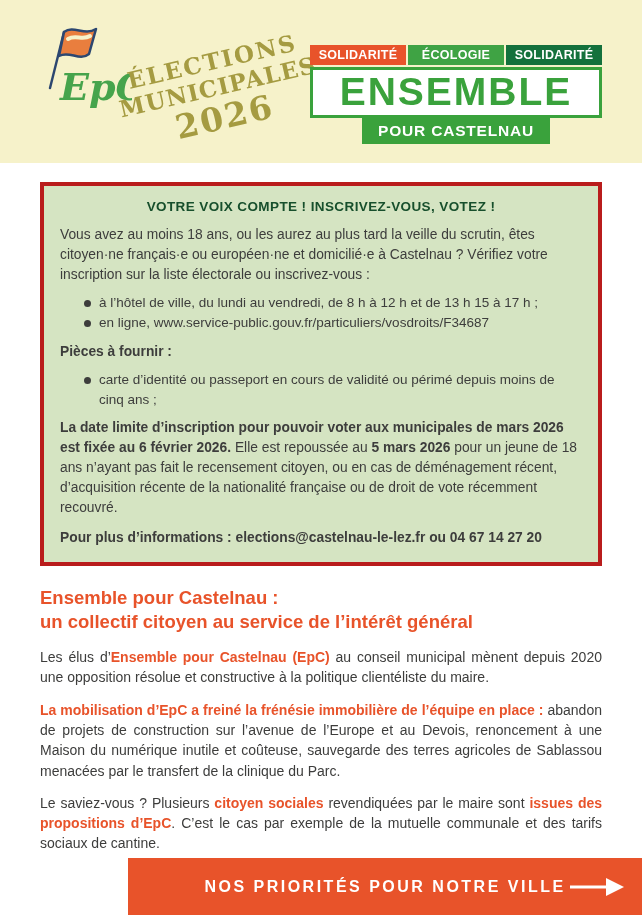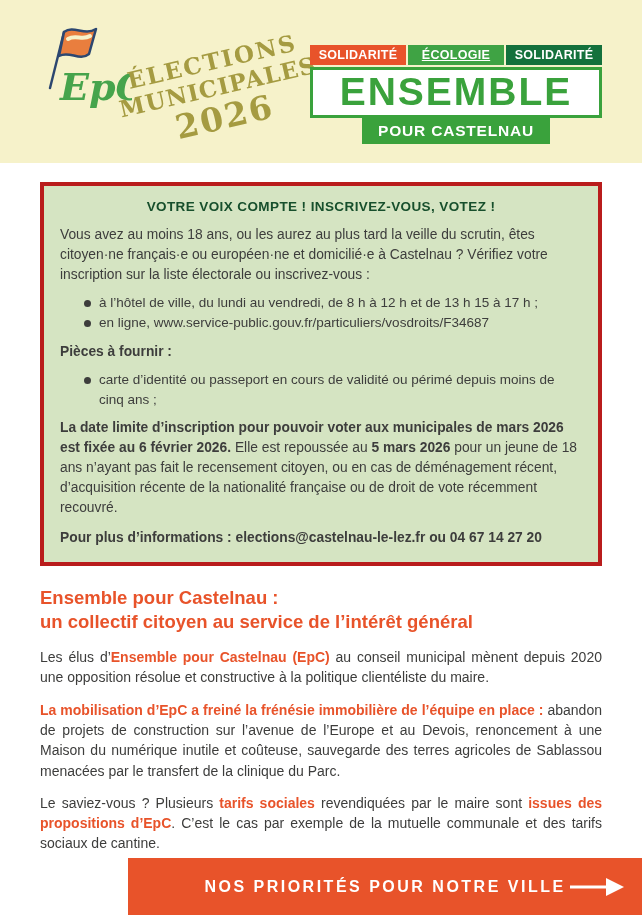--- a/index.html
+++ b/index.html
@@ -14,21 +14,21 @@
          transform:rotate(-13deg);color:#a59b41;
          font-family:"DejaVu Serif","Liberation Serif",serif;font-weight:bold;}
   .stamp-l1{font-size:23px;letter-spacing:2px;line-height:1.12;}
   .stamp-l2{font-size:23px;letter-spacing:1px;line-height:1.12;}
   .stamp-l3{font-size:33px;letter-spacing:2px;line-height:1.12;}
   .brand{position:absolute;right:40px;top:45px;width:292px;}
   .brand-tags{display:flex;gap:2px;}
   .tag{flex:1;text-align:center;color:#fff;font-weight:bold;font-size:12.5px;
        letter-spacing:0.3px;padding:3px 4px;white-space:nowrap;}
   .tag-democratie{background:#e8532a;}
-  .tag-ecologie{background:#3fa344;text-decoration:underline;}
+  .tag-ecologie{background:#3fa344;}
   .tag-solidarite{background:#14713c;}
   .brand-title{margin-top:2px;background:#ffffff;border:3px solid #3aa23c;color:#3aa23c;
                font-weight:bold;font-size:39px;letter-spacing:2px;text-align:center;line-height:1.15;}
   .brand-sub-wrap{display:flex;justify-content:center;align-items:flex-end;}
   .brand-subtitle{background:#3aa23c;color:#ffffff;font-weight:bold;font-size:15.5px;
                   letter-spacing:0.8px;padding:4px 16px;white-space:nowrap;}
 
   
   .info-box{margin:19px 40px 0;background:#d5e4c2;border:4px solid #b91c1c;padding:13px 16px 14px;}
   .info-title{text-align:center;color:#174f2c;font-size:13.5px;font-weight:bold;
@@ -116,21 +116,21 @@
   <section class="main">
     <h1 class="main-heading">
       <span class="hl">Ensemble pour Castelnau :</span>
       <span class="hl">un collectif citoyen au service de l’intérêt général</span>
     </h1>
 
     <p><span>Les élus d’</span><span class="ob">Ensemble pour Castelnau (EpC)</span><span> au conseil municipal mènent depuis 2020 une opposition résolue et constructive à la politique clientéliste du maire.</span></p>
 
     <p><span class="ob">La mobilisation d’EpC a freiné la frénésie immobilière de l’équipe en place :</span><span> abandon de projets de construction sur l’avenue de l’Europe et au Devois, renoncement à une Maison du numérique inutile et coûteuse, sauvegarde des terres agricoles de Sablassou menacées par le transfert de la clinique du Parc.</span></p>
 
-    <p><span>Le saviez-vous ? Plusieurs </span><span class="ob">tarifs sociales</span><span> revendiquées par le maire sont </span><span class="ob">issues des propositions d’EpC</span><span>. C’est le cas par exemple de la mutuelle communale et des tarifs sociaux de cantine.</span></p>
+    <p><span>Le saviez-vous ? Plusieurs </span><span class="ob">citoyen sociales</span><span> revendiquées par le maire sont </span><span class="ob">issues des propositions d’EpC</span><span>. C’est le cas par exemple de la mutuelle communale et des tarifs sociaux de cantine.</span></p>
   </section>
 
   <footer class="footer-bar">
     <span class="footer-label">NOS PRIORITÉS POUR NOTRE VILLE</span>
     <svg class="footer-arrow" width="58" height="22" viewBox="0 0 58 22">
       <line x1="2" y1="11" x2="42" y2="11" stroke="#ffffff" stroke-width="3"></line>
       <path d="M38 2 L56 11 L38 20 Z" fill="#ffffff"></path>
     </svg>
   </footer>
 

